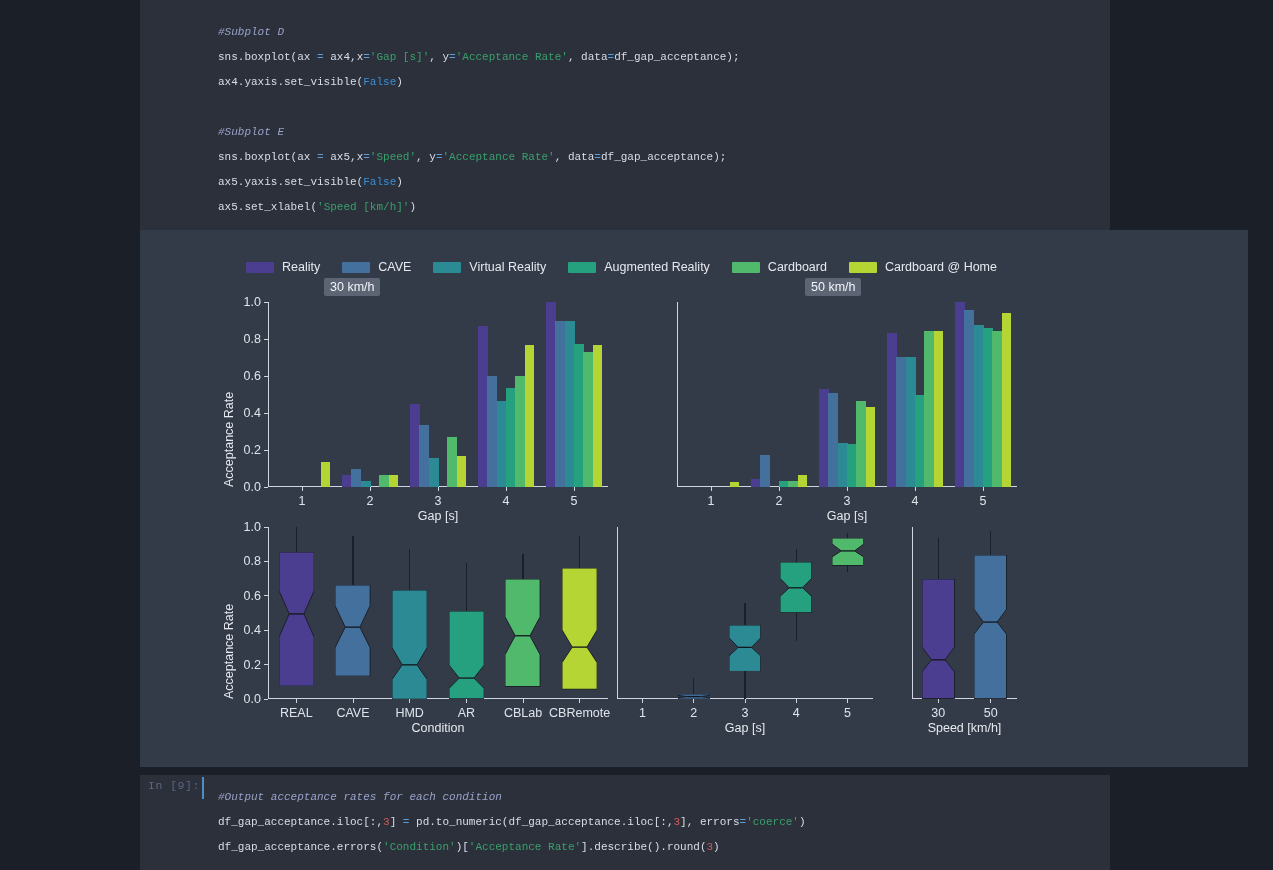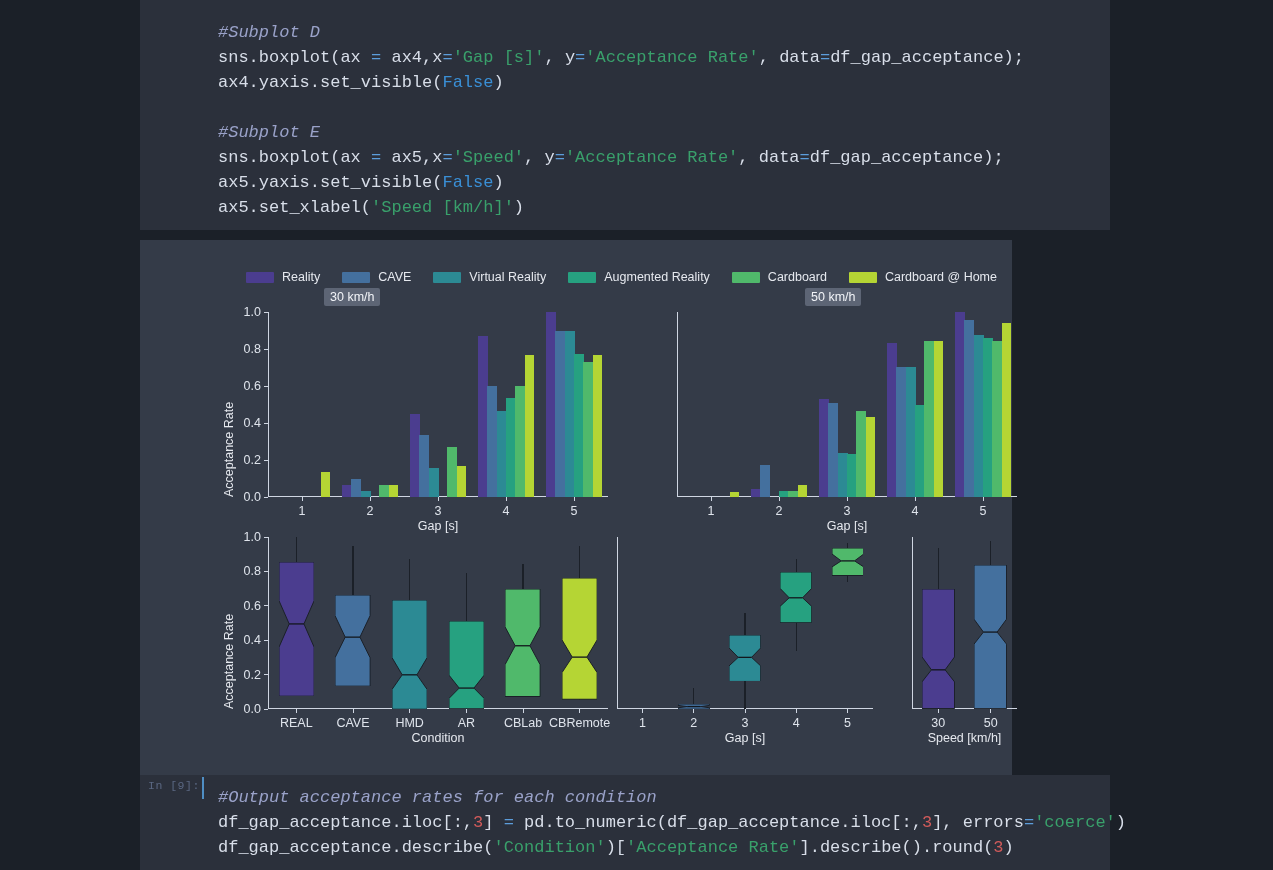--- a/index.html
+++ b/index.html
@@ -11,21 +11,21 @@
   }
   .page{position:relative;width:1273px;height:870px;background:#1b2028;}
 
   
   .nb-col{position:absolute;left:140px;top:0;width:970px;}
 
   .cell{background:#2b303b;position:relative;}
   .code-cell{background:#2b303b;}
   .code-pre{
     font-family:"Liberation Mono","DejaVu Sans Mono",monospace;
-    font-size:17px;line-height:25px;
+    font-size:11px;line-height:25px;
     color:#d8dee9;white-space:pre;
     padding:0 0 0 78px;margin:0;
   }
   .cm{color:#9aa2c9;font-style:italic;}
   .st{color:#39a06b;}
   .kw{color:#3a8fd6;}
   .op{color:#5c9ddb;}
   .nu{color:#d15b5b;}
   .pl{color:#d8dee9;}
 
@@ -33,21 +33,21 @@
     position:absolute;left:8px;top:4px;
     font-family:"Liberation Mono","DejaVu Sans Mono",monospace;
     font-size:11.5px;color:#5a6782;letter-spacing:.5px;
   }
   .prompt-bar{
     position:absolute;left:62px;top:2px;width:2px;height:22px;background:#4f8ec4;
   }
 
   
   .fig-cell{
-    position:absolute;left:140px;top:240px;width:872px;height:537px;
+    position:absolute;left:140px;top:230px;width:1108px;height:537px;
     background:#343b48;
   }
   .fig{position:absolute;inset:0;}
 
   
   .legend{
     position:absolute;left:106px;top:30px;
     display:flex;align-items:center;gap:0;
   }
   .leg-item{display:flex;align-items:center;margin-right:22px;}
@@ -335,18 +335,18 @@
 
     </div>
   </div>
 
   <div class="nb-col" style="top:775px;">
     <div class="cell code-cell" style="height:95px;padding-top:10px;box-sizing:border-box;">
       <div class="prompt">In [9]:</div>
       <div class="prompt-bar"></div>
       <pre class="code-pre" id="bot-code"><span class="cm">#Output acceptance rates for each condition</span>
 <span class="pl">df_gap_acceptance.iloc[:,</span><span class="nu">3</span><span class="pl">] </span><span class="op">=</span><span class="pl"> pd.to_numeric(df_gap_acceptance.iloc[:,</span><span class="nu">3</span><span class="pl">], errors</span><span class="op">=</span><span class="st">'coerce'</span><span class="pl">)</span>
-<span class="pl">df_gap_acceptance.describe(</span><span class="st">'Condition'</span><span class="pl">)[</span><span class="st">'Acceptance Rate'</span><span class="pl">].describe().round(</span><span class="nu">3</span><span class="pl">)</span>
+<span class="pl">df_gap_acceptance.errors(</span><span class="st">'Condition'</span><span class="pl">)[</span><span class="st">'Acceptance Rate'</span><span class="pl">].describe().round(</span><span class="nu">3</span><span class="pl">)</span>
 </pre>
     </div>
   </div>
 
 </div>
 
 </body></html>

